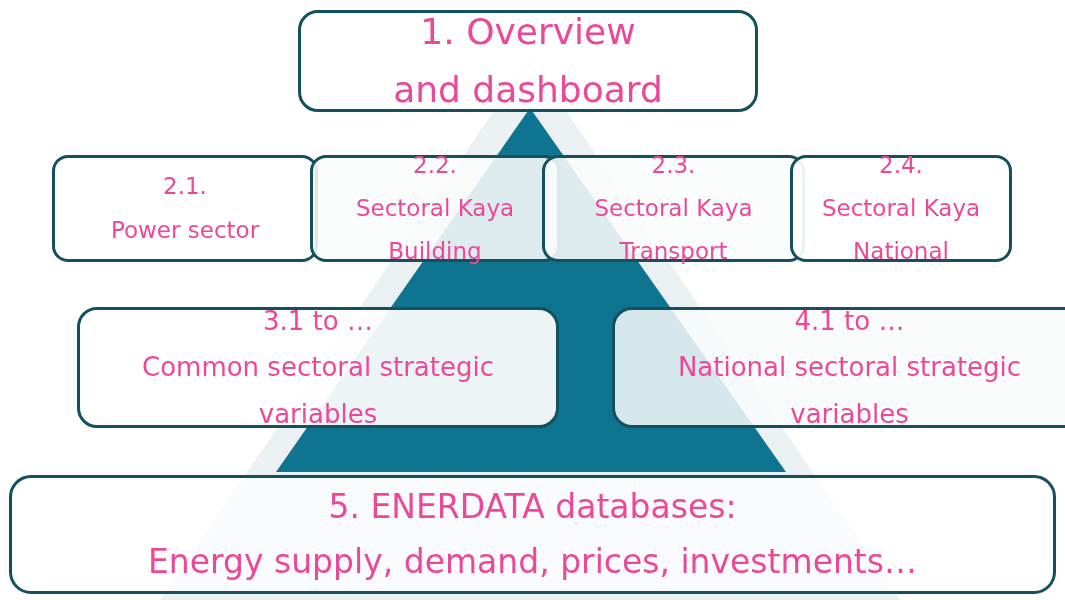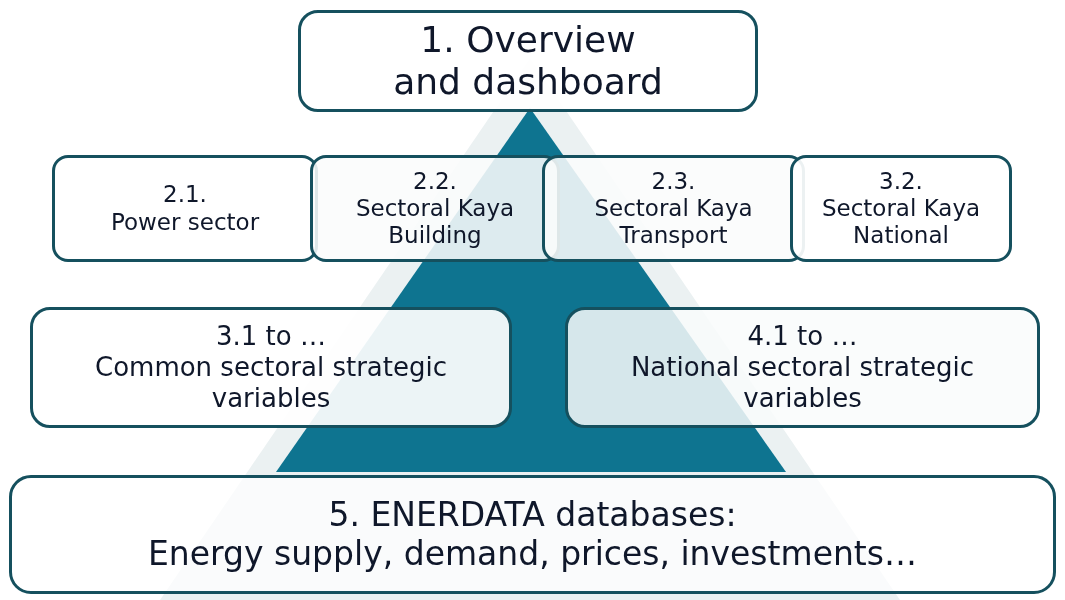--- a/index.html
+++ b/index.html
@@ -27,23 +27,24 @@
     position: absolute;
     box-sizing: border-box;
     border: 3px solid #15505E;
     border-radius: 18px;
     background: rgba(255,255,255,0.92);
     display: flex;
     flex-direction: column;
     align-items: center;
     justify-content: center;
     text-align: center;
-    color: #0f172a;
+    color: #ec4899;
     line-height: 1.18;
     white-space: pre-line;
+    gap: 16px;
   }
   .node .ln { display: block; }
 
   
   #node-overview {
     left: 298px; top: 10px; width: 460px; height: 102px;
     border-radius: 20px;
     font-size: 36px;
   }
 
@@ -56,20 +57,21 @@
   #node-kaya-power     { left: 52px;  width: 266px; }
   #node-kaya-building  { left: 310px; width: 250px; background: rgba(250,252,252,0.88); }
   #node-kaya-transport { left: 542px; width: 263px; background: rgba(250,252,252,0.88); }
   #node-kaya-industry  { left: 790px; width: 222px; }
 
   
   .node-row3 {
     top: 307px; height: 121px;
     font-size: 26px;
     border-radius: 20px;
+    margin-left: 47px;
   }
   #node-common-vars   { left: 30px;  width: 482px; }
   #node-national-vars { left: 565px; width: 475px; background: rgba(249,251,252,0.85); }
 
   
   #node-enerdata {
     left: 9px; top: 475px; width: 1047px; height: 119px;
     border-radius: 22px;
     font-size: 33px;
     background: rgba(255,255,255,0.72);
@@ -102,21 +104,21 @@
     <span class="ln">Building</span>
   </div>
 
   <div class="node node-row2" id="node-kaya-transport">
     <span class="ln">2.3.</span>
     <span class="ln">Sectoral Kaya</span>
     <span class="ln">Transport</span>
   </div>
 
   <div class="node node-row2" id="node-kaya-industry">
-    <span class="ln">3.2.</span>
+    <span class="ln">2.4.</span>
     <span class="ln">Sectoral Kaya</span>
     <span class="ln">National</span>
   </div>
 
   <div class="node node-row3" id="node-common-vars">
     <span class="ln">3.1 to …</span>
     <span class="ln">Common sectoral strategic</span>
     <span class="ln">variables</span>
   </div>
 

